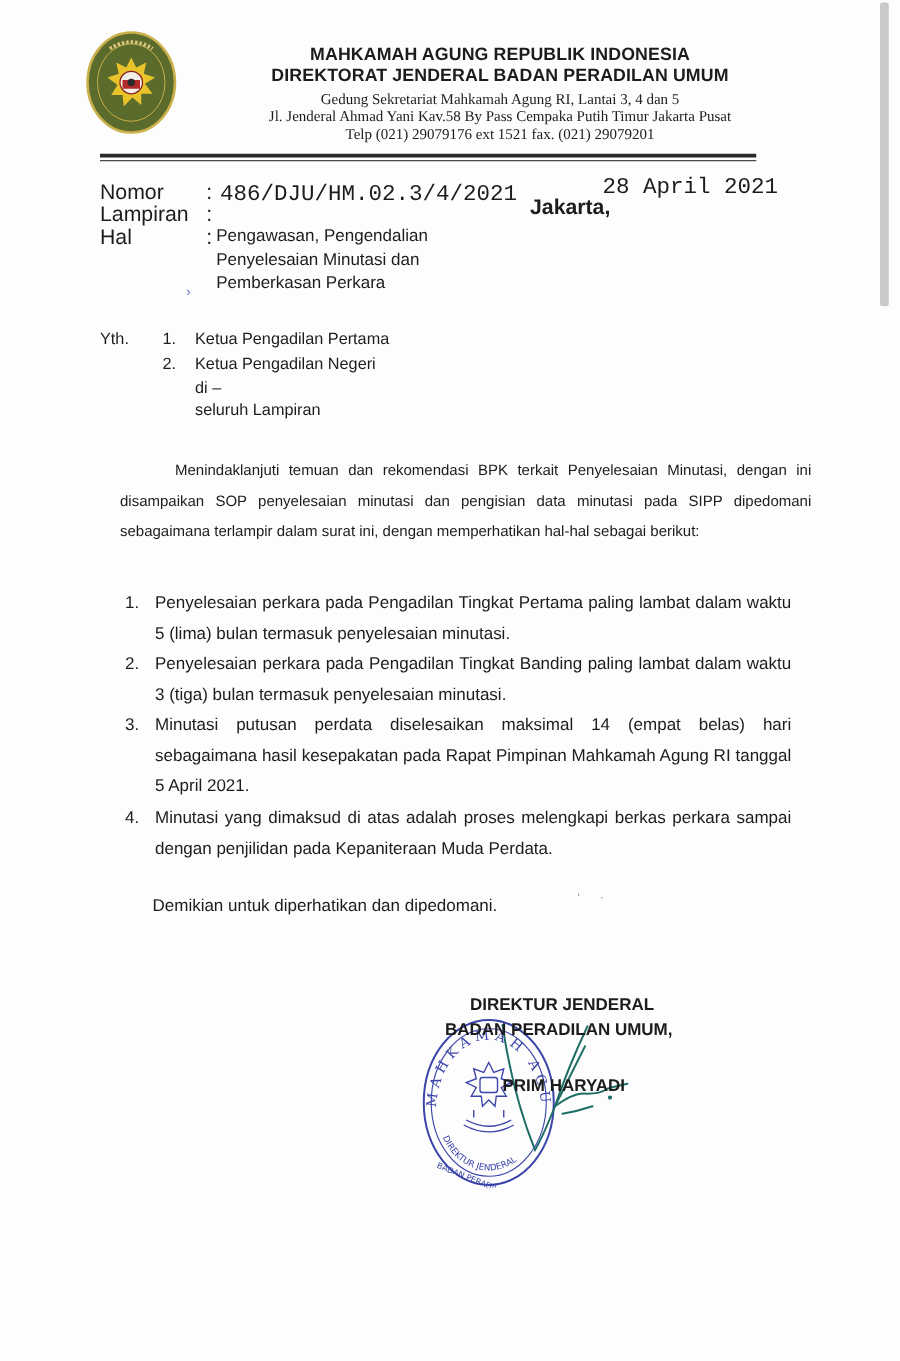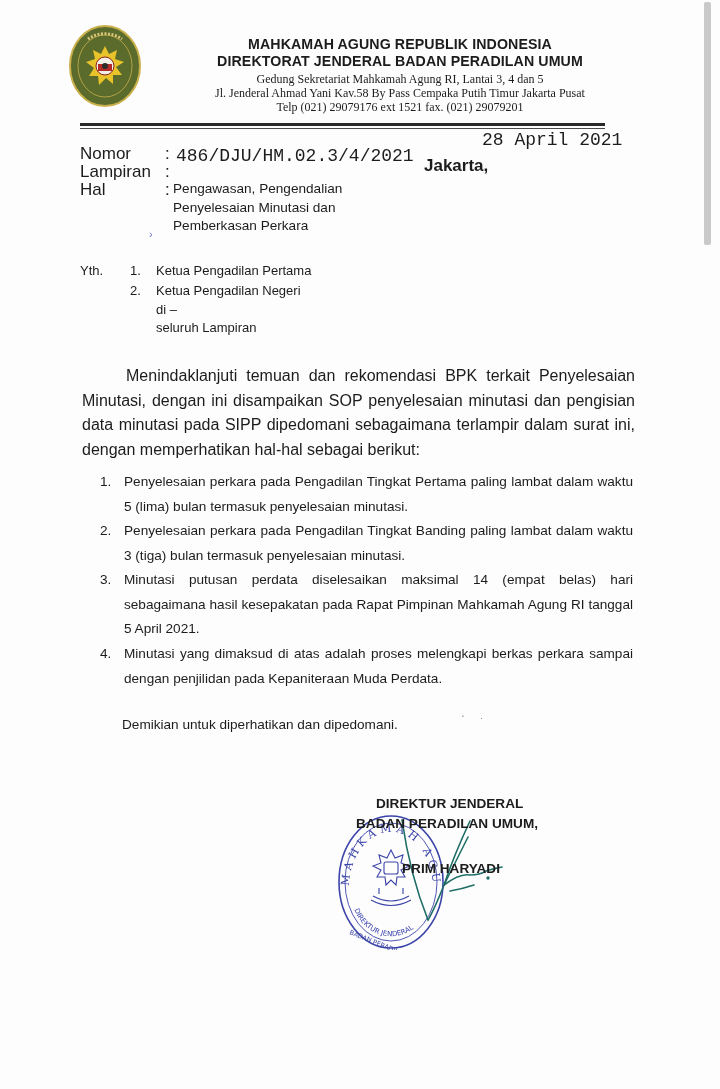--- a/index.html
+++ b/index.html
@@ -24,21 +24,21 @@
     .lbl { left: 80px; }
     .colon { left: 165px; }
     .mono { font-family: "Liberation Mono", monospace; font-size: 18px; }
     .hal-text { left: 173px; font-size: 13.6px; line-height: 18.5px; }
     .tiny-mark { left: 149px; top: 228px; color: #6b73c9; font-size: 11px; }
 
     
     .addr { font-size: 13px; }
 
     
-    .para { left: 82px; width: 553px; font-size: 16px; line-height: 24.5px; text-align: justify; }
+    .para { left: 96px; width: 553px; font-size: 12px; line-height: 24.5px; text-align: justify; }
     .para .first { display: inline-block; width: 44px; }
     .list-item { left: 100px; width: 533px; font-size: 13.6px; line-height: 24.5px; }
     .list-item .num { position: absolute; left: 0; top: 0; }
     .list-item .txt { margin-left: 24px; text-align: justify; display: block; }
     .list-item b { font-weight: normal; }
     .closing { left: 122px; top: 717px; font-size: 13.6px; }
     .specks { left: 462px; top: 713px; font-size: 9px; color: #777; letter-spacing: 16px; }
 
     
     .sig { font-size: 13.6px; font-weight: bold; white-space: nowrap; }
@@ -74,21 +74,21 @@
 <div class="abs lh lh-line lh-a2">Jl. Jenderal Ahmad Yani  Kav.58 By Pass Cempaka Putih Timur Jakarta Pusat</div>
 <div class="abs lh lh-line lh-a3">Telp (021) 29079176 ext 1521 fax. (021) 29079201</div>
 <div class="abs rule1"></div>
 <div class="abs rule2"></div>
 
 <div class="abs meta lbl" style="top:144px">Nomor</div>
 <div class="abs meta colon" style="top:144px">:</div>
 <div class="abs mono" style="left:176px; top:146px">486/DJU/HM.02.3/4/2021</div>
 
 <div class="abs meta" style="left:424px; top:156px; font-weight:bold">Jakarta,</div>
-<div class="abs mono" style="left:482px; top:130px">28 April 2021</div>
+<div class="abs mono" style="left:482px; top:140px">28 April 2021</div>
 
 <div class="abs meta lbl" style="top:162px">Lampiran</div>
 <div class="abs meta colon" style="top:162px">:</div>
 <div class="abs meta" style="left:176px; top:162px"></div>
 
 <div class="abs meta lbl" style="top:180px">Hal</div>
 <div class="abs meta colon" style="top:180px">:</div>
 <div class="abs hal-text" style="top:180px">
   <div>Pengawasan, Pengendalian</div>
   <div>Penyelesaian Minutasi dan</div>

